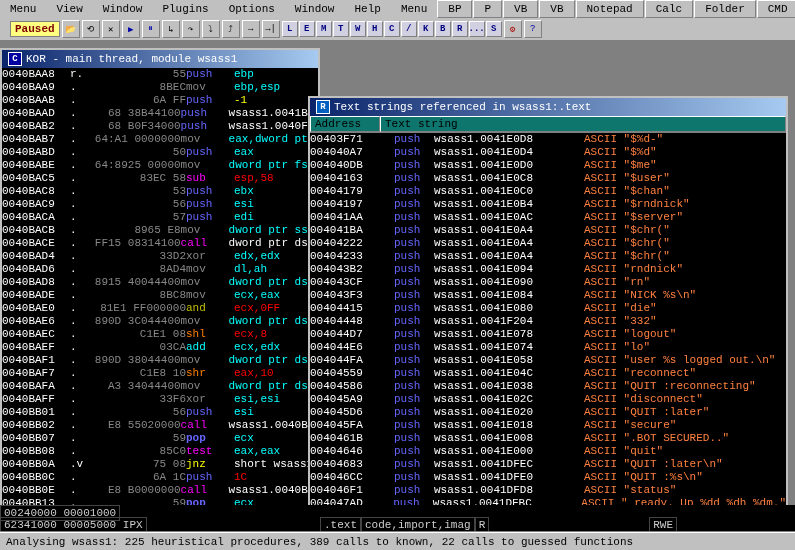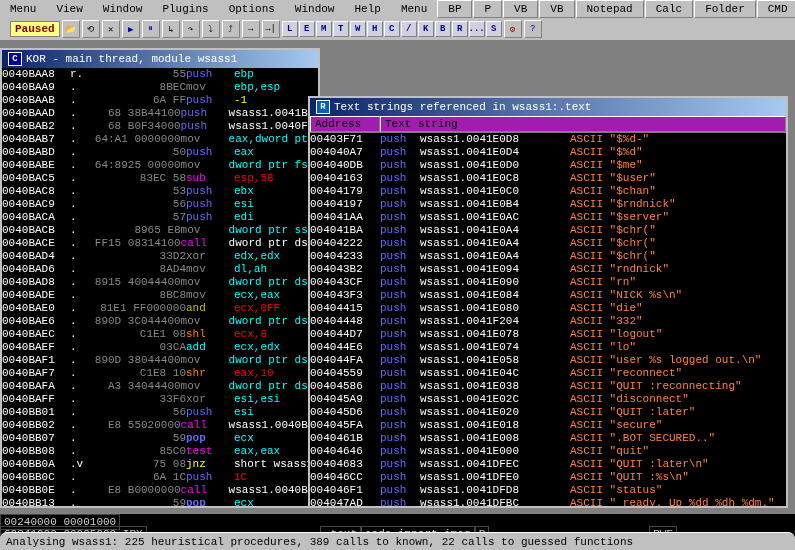--- a/index.html
+++ b/index.html
@@ -14,46 +14,46 @@
 .tb-btn.letter { color:#000080; font-weight:bold; width:16px; height:16px; background:#d0d0e0;}
 .tb-group { display:flex; gap:1px; }
 .top-btn { border: 1px solid #808080; border-top-color:#fff; border-left-color:#fff; background:#c0c0c0; padding:2px 8px; cursor:pointer; }
 
 .workspace { position: absolute; left:0; top:40px; right:0; bottom:18px; background:#808080;}
 
 .win { position:absolute; border:2px solid #c0c0c0; display:flex; flex-direction:column; }
 .titlebar { background: linear-gradient(90deg,#0a246a,#a6caf0); color:#fff; padding:2px 6px; font-family:"MS Sans Serif",Arial,sans-serif; font-size:11px; display:flex; align-items:center; gap:4px;}
 .titlebar .icon-box { width:14px;height:14px;background:#0000a0;color:#fff;display:inline-flex;align-items:center;justify-content:center;font-size:9px;font-weight:bold;border:1px solid #fff;}
 .txtpane { background:#000; color:#0f0; overflow:hidden; flex:1; font-family:"Courier New",monospace; font-size:11px; line-height:13px; white-space:pre;}
-.hdr-row { background:#a21caf; color:#000; display:flex; font-size:11px; border-bottom:1px solid #808080;}
+.hdr-row { background:#0f766e; color:#000; display:flex; font-size:11px; border-bottom:1px solid #808080;}
 .hdr-cell { border:1px solid #808080; border-top-color:#fff; border-left-color:#fff; padding:1px 4px;}
 
 .disasm-line { display:flex; }
 .addr { color:#fff; width:68px; flex-shrink:0;}
 .dot { color:#fff; width:12px;}
 .hex { color:#888; width:104px; flex-shrink:0;text-align:right;}
 .op { width:48px; flex-shrink:0;}
 .arg { color:#c0c0c0; flex:1; }
 .op-push{color:#66f;} .op-mov{color:#888;} .op-sub{color:#f0f;} .op-call{color:#f0f;}
 .op-xor{color:#888;} .op-and{color:#c0c000;} .op-shl{color:#ff8000;} .op-add{color:#00ffff;}
 .op-shr{color:#ff8000;} .op-test{color:#f0f;} .op-jnz{color:#ff0;} .op-pop{color:#66f;font-weight:bold;}
 .arg-sym{color:#fff;} .arg-reg{color:#0ff;} .arg-num{color:#ff0;} .arg-hl{color:#f00;}
 
 .ref-win .row { display:flex; }
-.ref-win .c1 { color:#fff; width:70px;}
+.ref-win .c1 { color:#fff; width:84px;}
 .ref-win .c2 { color:#66f; width:40px;}
 .ref-win .c3 { color:#fff; width:150px;}
 .ref-win .c5 { color:#ff8040; }
 
 .small-hdr { background:#c0c0c0; display:flex; position:absolute; top:44px; left:638px; right:0; height:16px; font-family:"MS Sans Serif",Arial,sans-serif;}
 .small-hdr .hdr-cell{font-size:10px;}
 
-.bottom-bar { position:absolute; left:0; right:0; bottom:0; height:18px; background:#c0c0c0; border-top:1px solid #fff; padding:2px 6px; font-family:"MS Sans Serif",Arial,sans-serif; font-size:11px;border-radius:7px;}
+.bottom-bar { position:absolute; left:0; right:0; bottom:0; height:18px; background:#c0c0c0; border-top:1px solid #fff; padding:2px 6px; font-family:"MS Sans Serif",Arial,sans-serif; font-size:11px;}
 
-.info-strip { position:absolute; left:0; right:0; bottom:10px; height:26px; background:#000; color:#fff; font-size:10px; overflow:hidden;}
+.info-strip { position:absolute; left:0; right:0; bottom:19px; height:26px; background:#000; color:#fff; font-size:10px; overflow:hidden;}
 .info-strip .cells{display:flex;gap:0;}
 .info-strip .cell{border:1px solid #444;padding:1px 3px;color:#ccc;white-space:nowrap;}
 </style>
 </head>
 <body>
 
 <div class="menubar">
   <span>Menu</span>
   <span>View</span>
   <span>Window</span>

